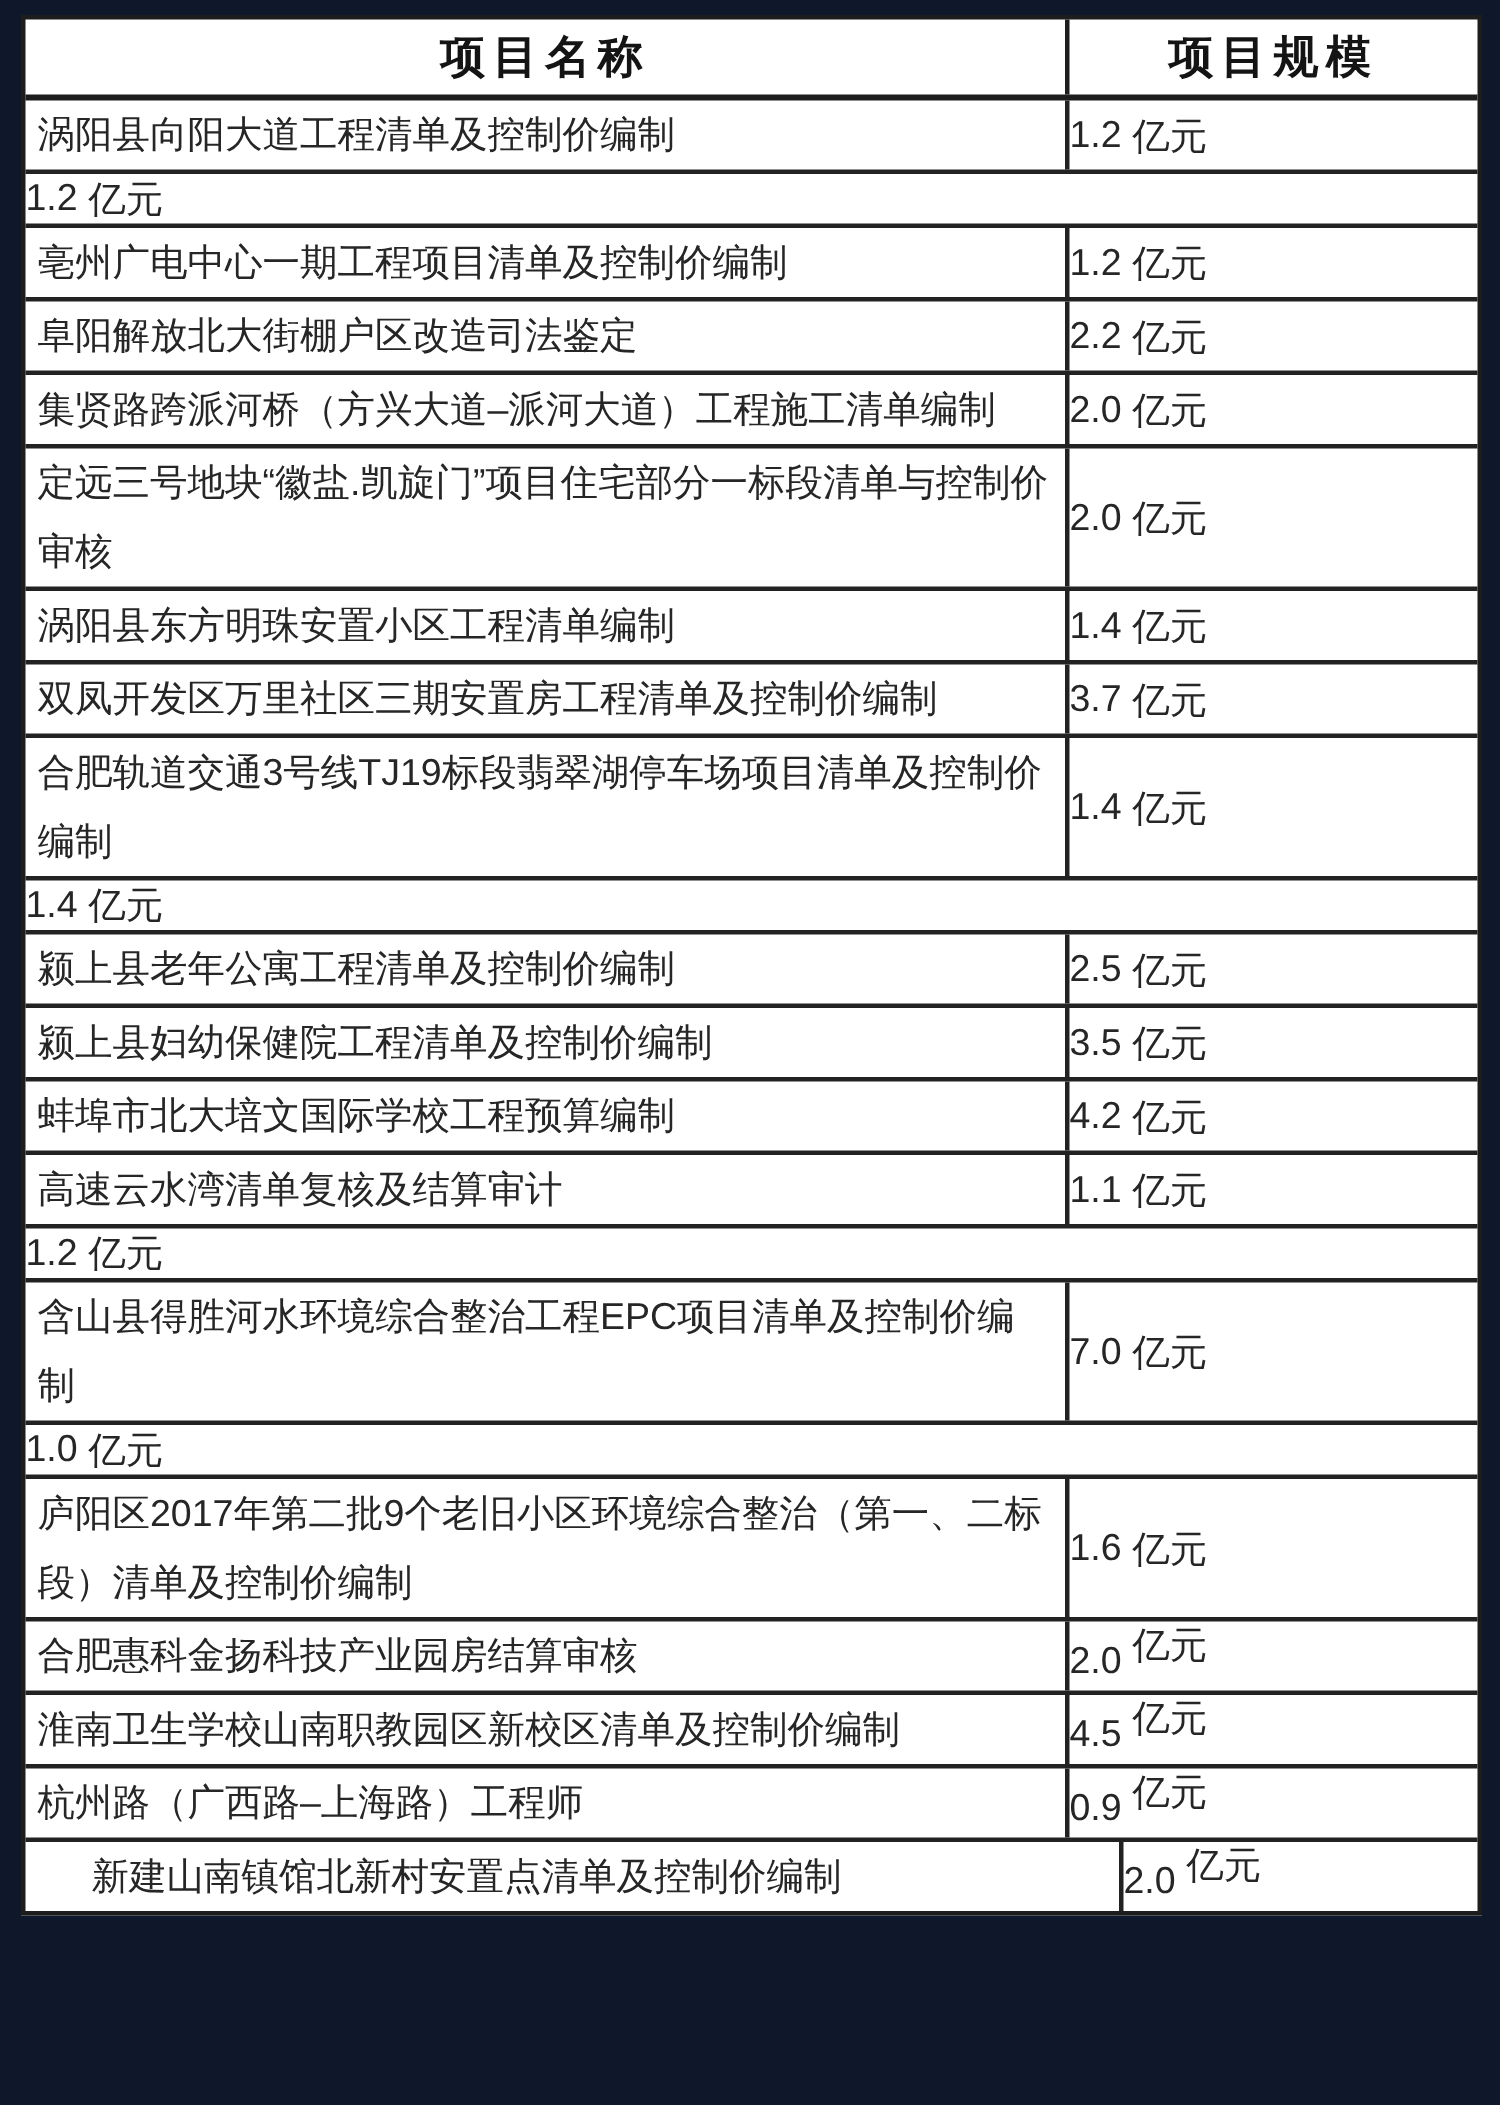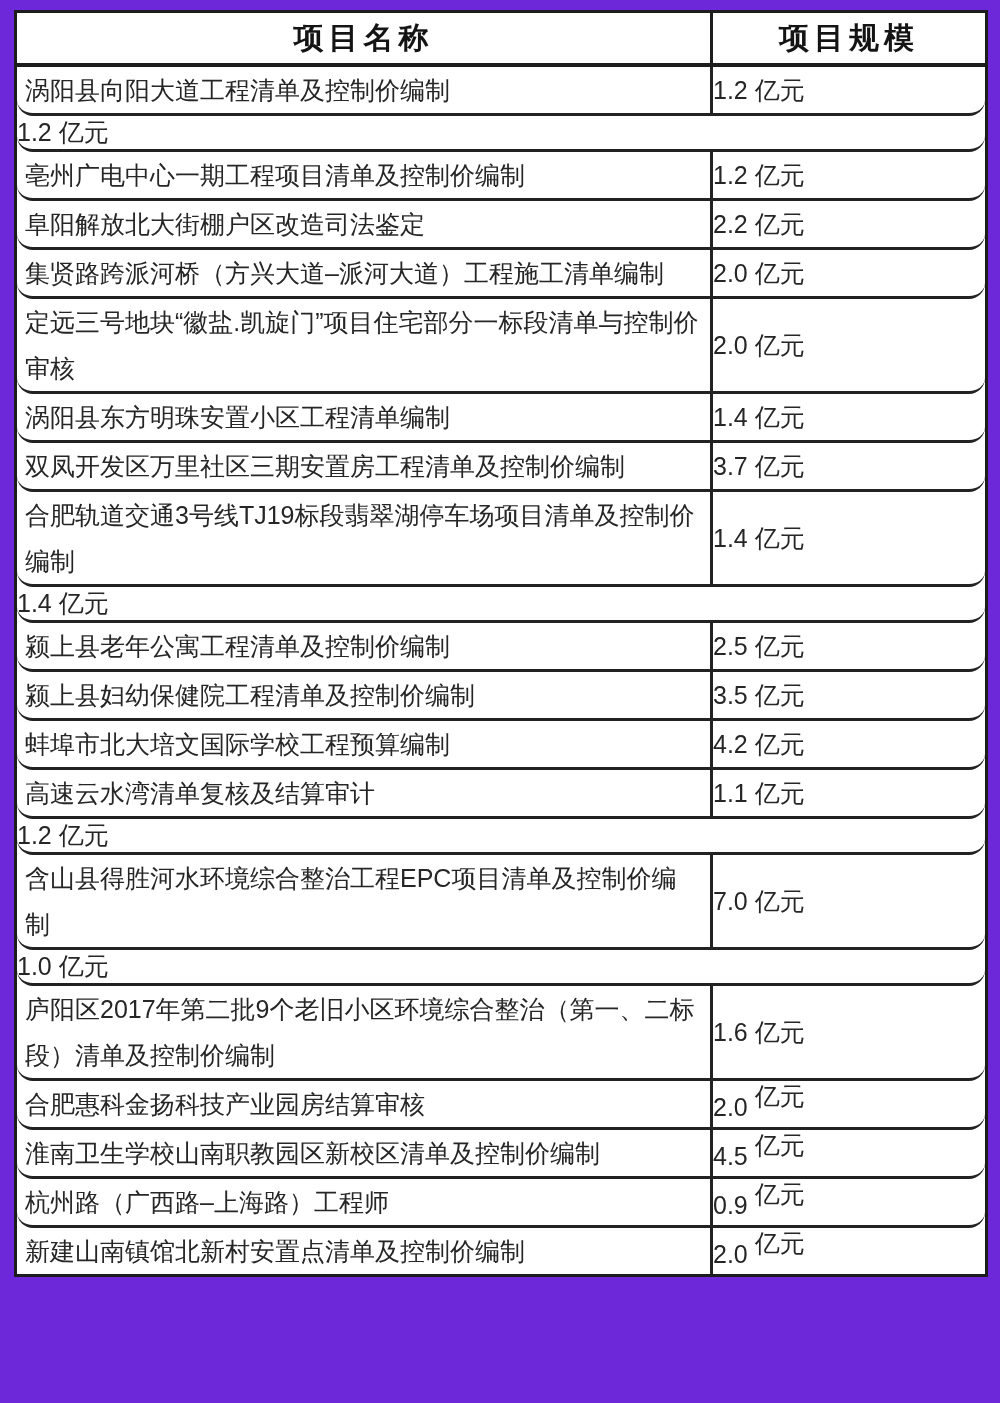--- a/index.html
+++ b/index.html
@@ -10,21 +10,21 @@
   body {
     width: 1000px;
     height: 1403px;
     position: relative;
     font-family: "Liberation Sans", "DejaVu Sans", sans-serif;
     color: #222;
   }
   .page {
     position: absolute;
     inset: 0;
-    background: #6d28d9;
+    background: #0f172a;
     padding-left: 24px;
   }
   .proj-table {
     position: absolute;
     left: 14px;
     top: 10px;
     width: 974px;
     border: 3px solid #1d1d1d;
     background: #ffffff;
     box-sizing: border-box;
@@ -45,23 +45,22 @@
     box-sizing: border-box;
   }
   .th.name-col {
     width: 696px;
     border-right: 3px solid #1d1d1d;
   }
   .th.scale-col { flex: 1; }
   .tr {
     display: flex;
     border-bottom: 3px solid #222222;
-    border-radius: 16px;
-  }
-  .tr:last-child { border-bottom: none; }
+  }
+  .tr:last-child { border-bottom: none; margin-left: 36px; }
   .td {
     box-sizing: border-box;
   }
   .td.name-col {
     width: 696px;
     border-right: 3px solid #222222;
     font-size: 25px;
     line-height: 46px;
     min-height: 46px;
     padding: 0 9px 0 8px;

